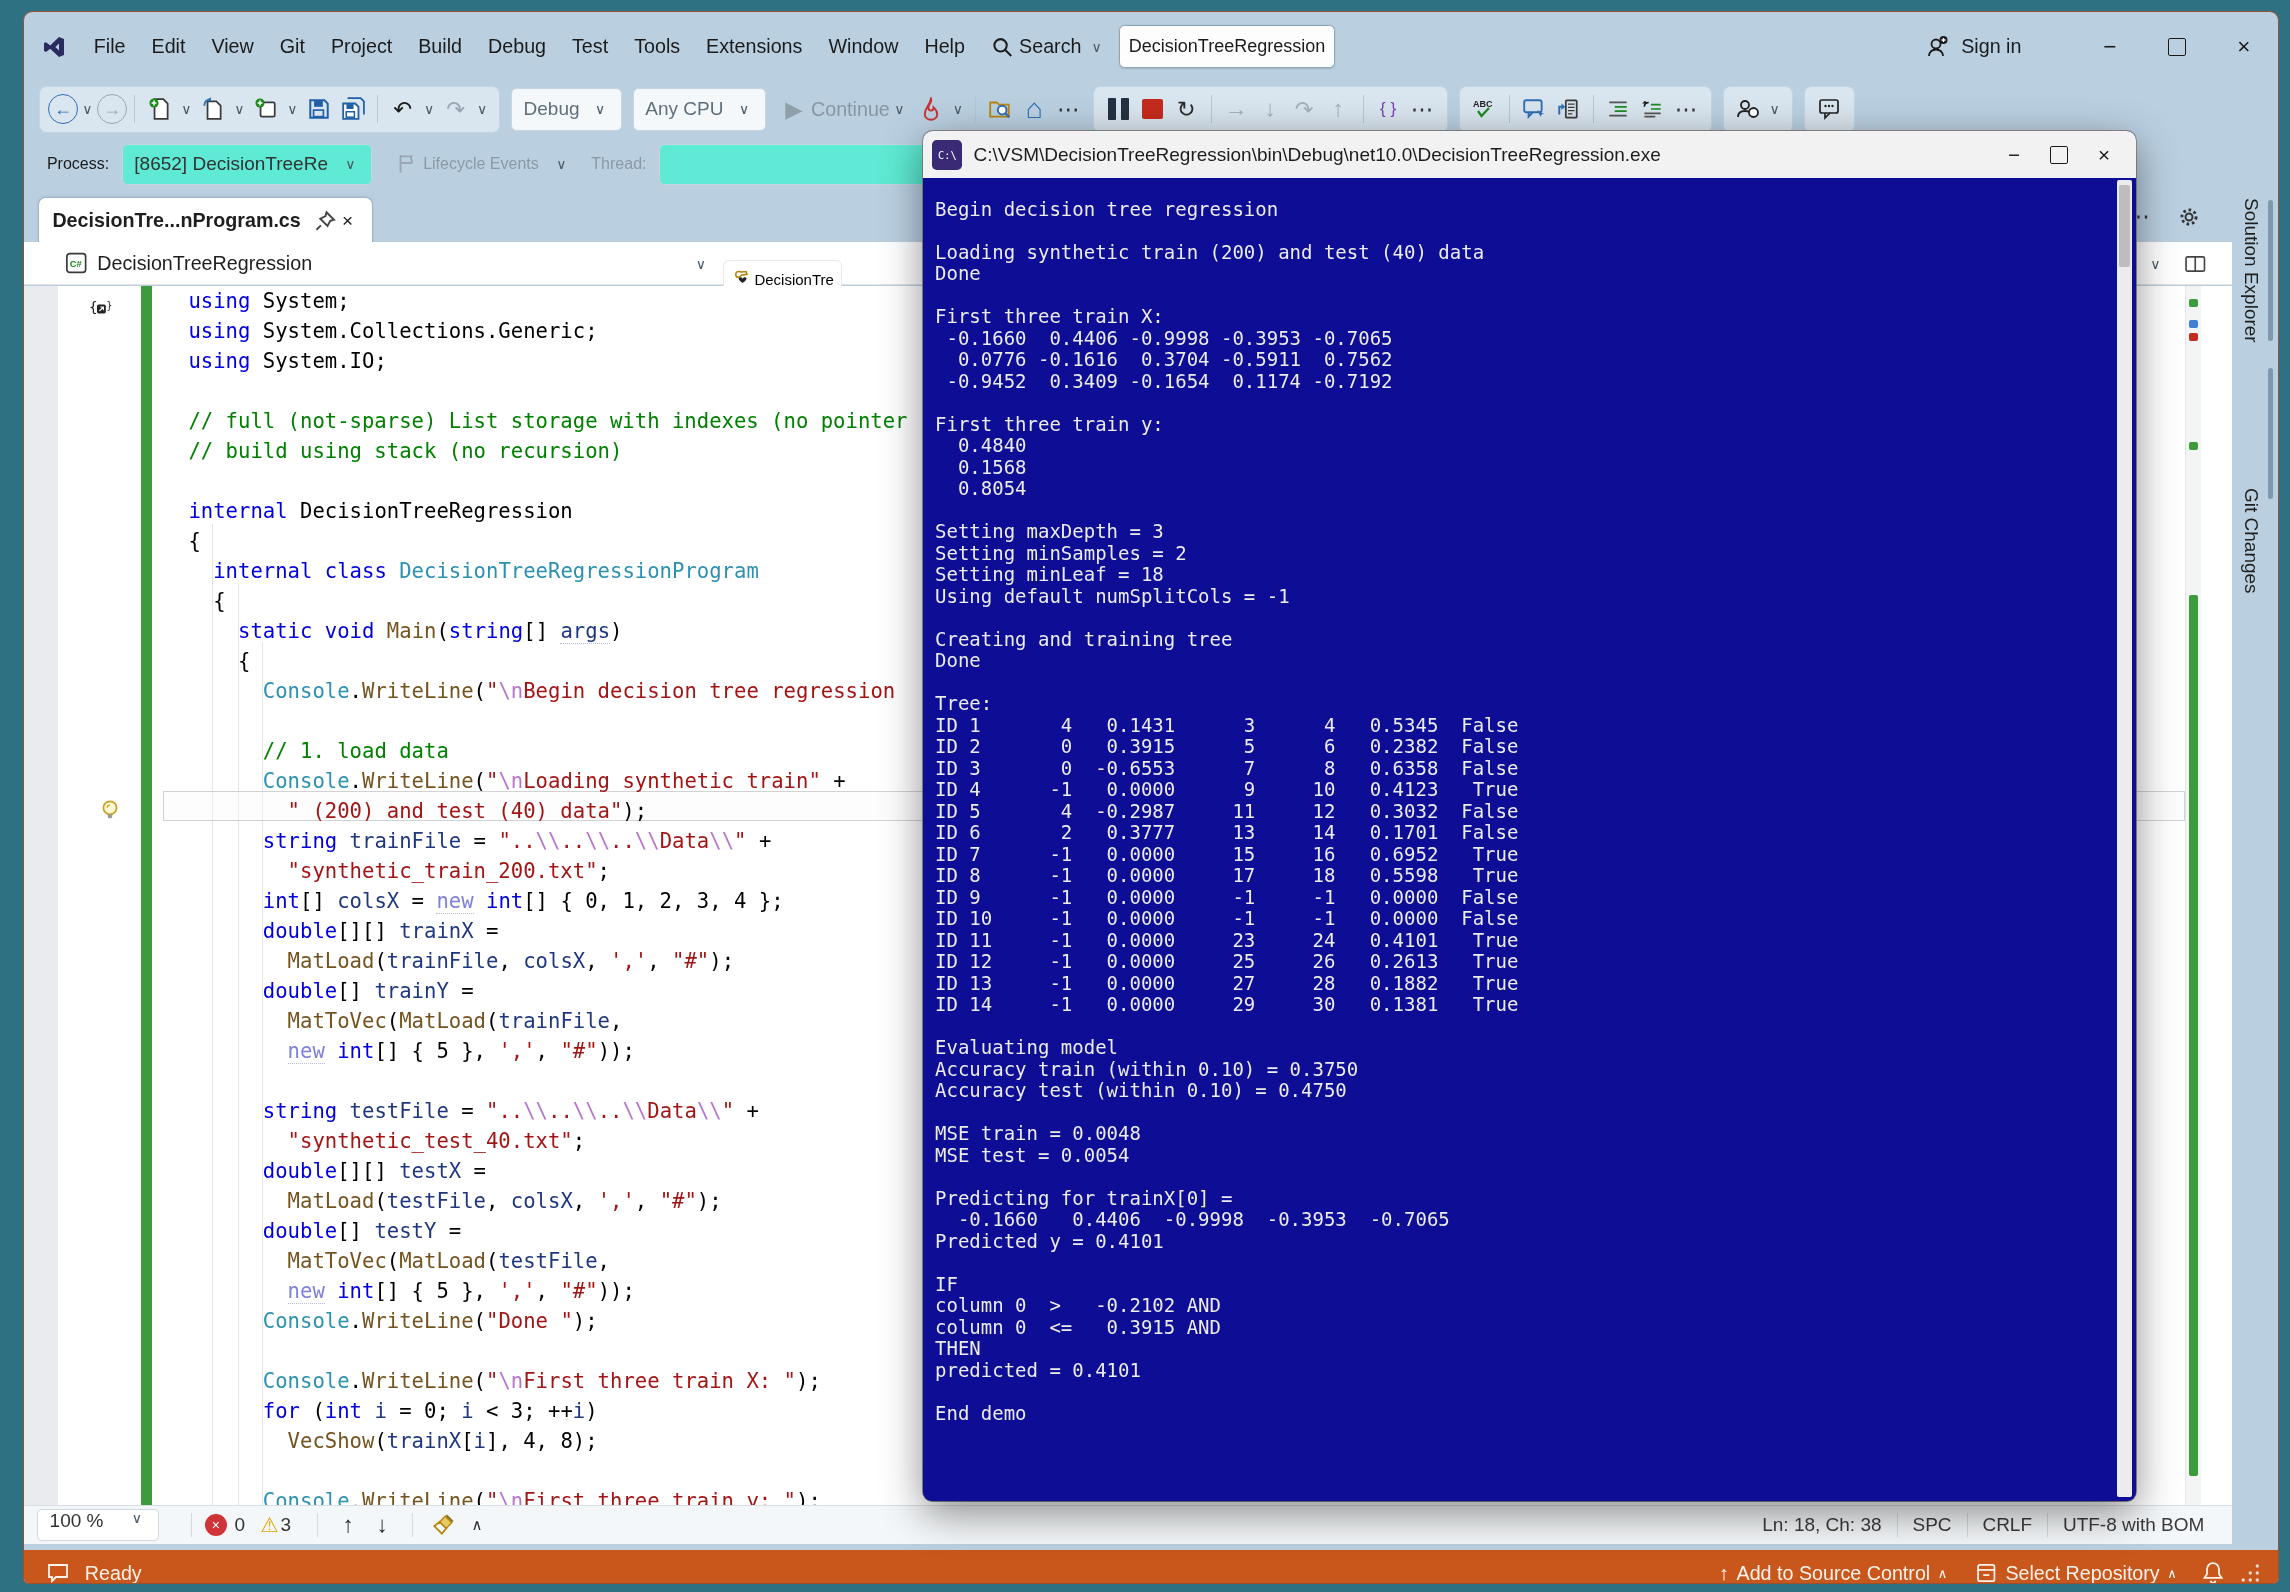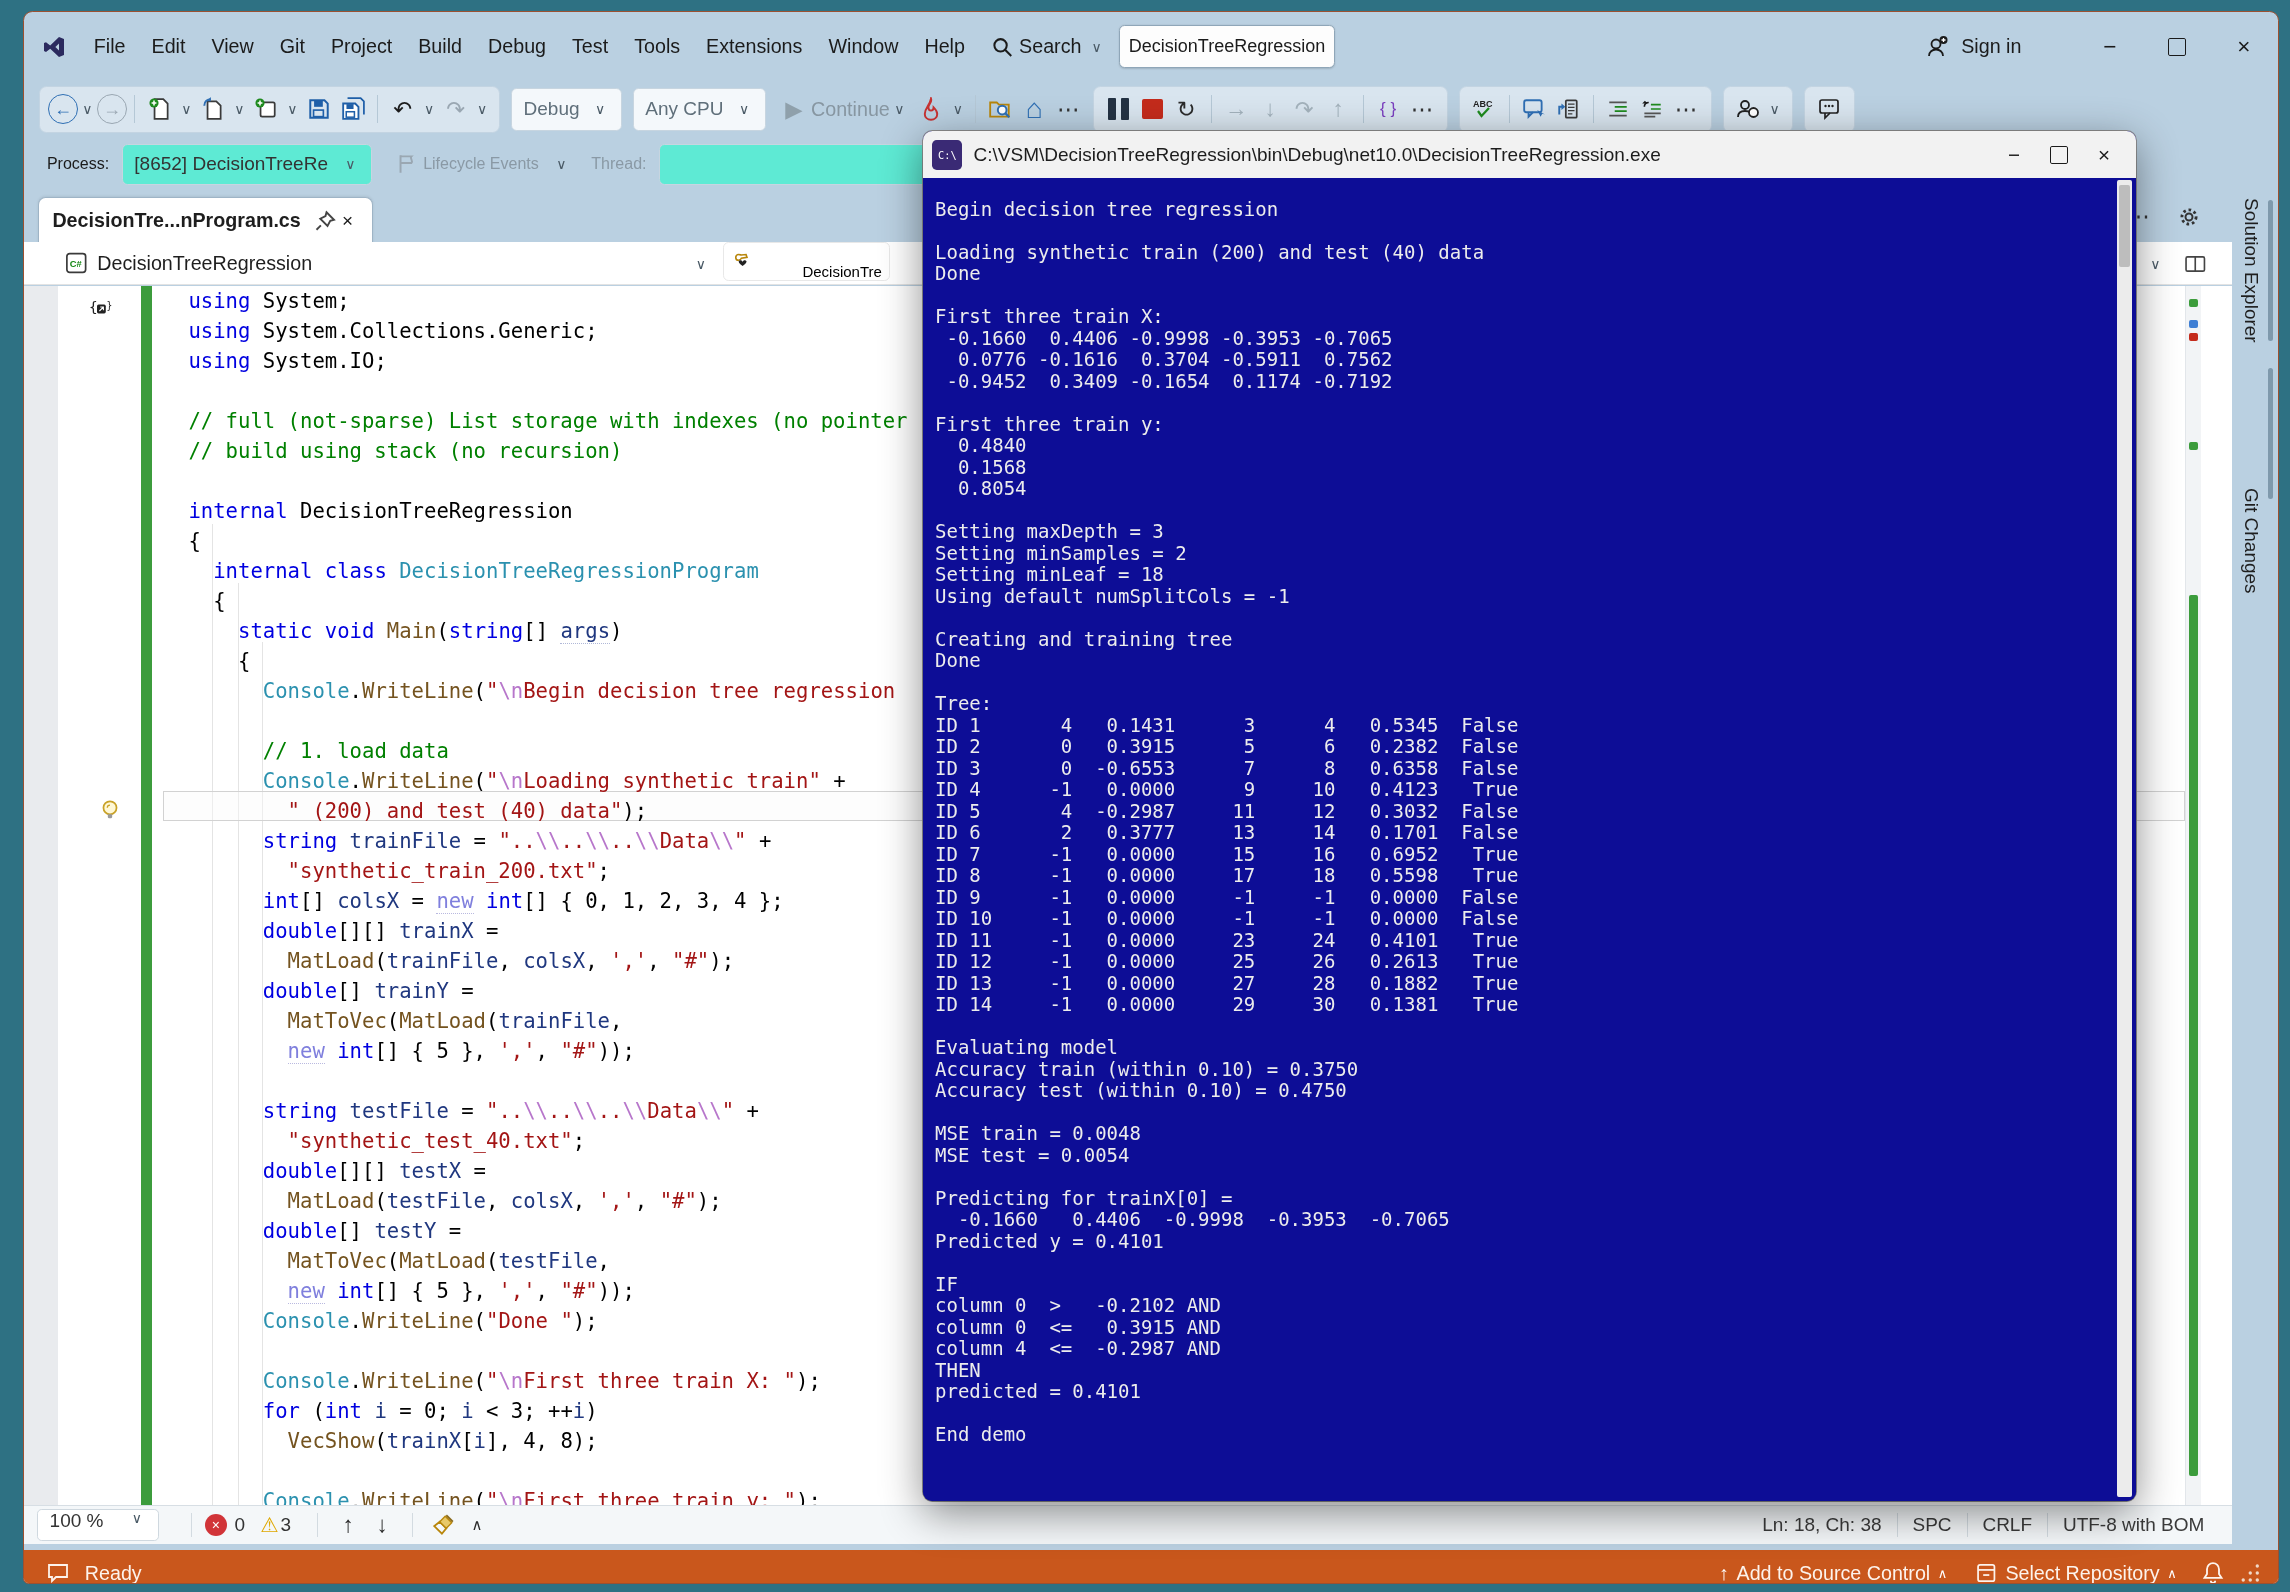--- a/index.html
+++ b/index.html
@@ -66,21 +66,21 @@
     position:absolute;left:14px;top:6.6px;height:46px;background:#fff;border:0.9px solid #9eb4c6;border-bottom:none;border-radius:7.5px 7.5px 0 0;
     display:flex;align-items:center;padding:0 13px;box-shadow:0 -0.9px 2.8px rgba(0,0,0,.08);
   }
   .doc-tab .t-title{font-size:19.7px;font-weight:bold;color:#1e1e1e;margin-right:13px;white-space:nowrap;}
   .tab-right-icons{position:absolute;right:26px;top:9.4px;display:flex;align-items:center;gap:17px;}
 
   .breadcrumb{position:absolute;left:0;top:230px;width:2208px;height:43px;background:#fff;border-bottom:0.9px solid #e3e3e3;display:flex;align-items:center;box-sizing:border-box;}
   .bc-seg{display:flex;align-items:center;height:37px;margin-left:41px;}
   .bc-seg .txt{font-size:19.7px;color:#1e1e1e;margin:0 9.4px;white-space:nowrap;}
   .bc-chev{position:absolute;left:667px;top:0;height:43px;display:flex;align-items:center;}
-  .bc-seg2{position:absolute;left:699px;top:0;height:37px;display:flex;align-items:flex-end;background:#fff;border:0.9px solid #e8e8e8;border-radius:5.6px;padding:0 7.5px;gap:48px;}
+  .bc-seg2{position:absolute;left:699px;top:18px;height:37px;display:flex;align-items:center;background:#fff;border:0.9px solid #e8e8e8;border-radius:5.6px;padding:0 7.5px;}
   .bc-right{position:absolute;right:26px;top:0;height:43px;display:flex;align-items:center;gap:19px;}
 
   
   .editor{position:absolute;left:0;top:274px;width:2208px;height:1220px;background:#fff;overflow:hidden;}
   .gutter{position:absolute;left:0;top:0;width:34px;height:100%;background:#e9ebee;}
   .green-bar{position:absolute;left:117px;top:0;width:10.3px;height:100%;background:#3c9c3c;}
   .indent-guide{position:absolute;width:0.9px;background:#e4e4e4;}
   .code-lines{position:absolute;left:164px;top:0;width:1874px;}
   .code-line{height:30px;font-family:"DejaVu Sans Mono", monospace;font-size:20.6px;line-height:30px;white-space:pre;color:#000;}
   .tk-k{color:#0000e0;} .tk-k2{color:#7f7fdd;border-bottom:1.9px dotted #b9b9e0;}
@@ -649,21 +649,20 @@
       <div class="console-line">MSE train = 0.0048</div>
       <div class="console-line">MSE test = 0.0054</div>
       <div class="console-line"> </div>
       <div class="console-line">Predicting for trainX[0] =</div>
       <div class="console-line">  -0.1660   0.4406  -0.9998  -0.3953  -0.7065</div>
       <div class="console-line">Predicted y = 0.4101</div>
       <div class="console-line"> </div>
       <div class="console-line">IF</div>
       <div class="console-line">column 0  &gt;   -0.2102 AND</div>
       <div class="console-line">column 0  &lt;=   0.3915 AND</div>
-      <div class="console-line">column 4  &lt;=  -0.2987 AND</div>
       <div class="console-line">THEN</div>
       <div class="console-line">predicted = 0.4101</div>
       <div class="console-line"> </div>
       <div class="console-line">End demo</div>
     </div>
   <div class="console-scroll">
     <div class="console-thumb"></div>
   </div>
 </div>
 

